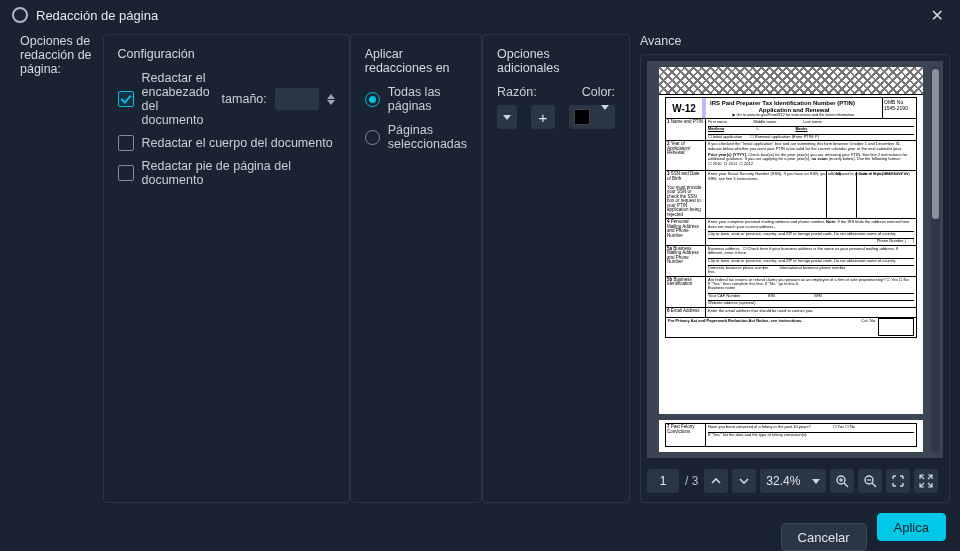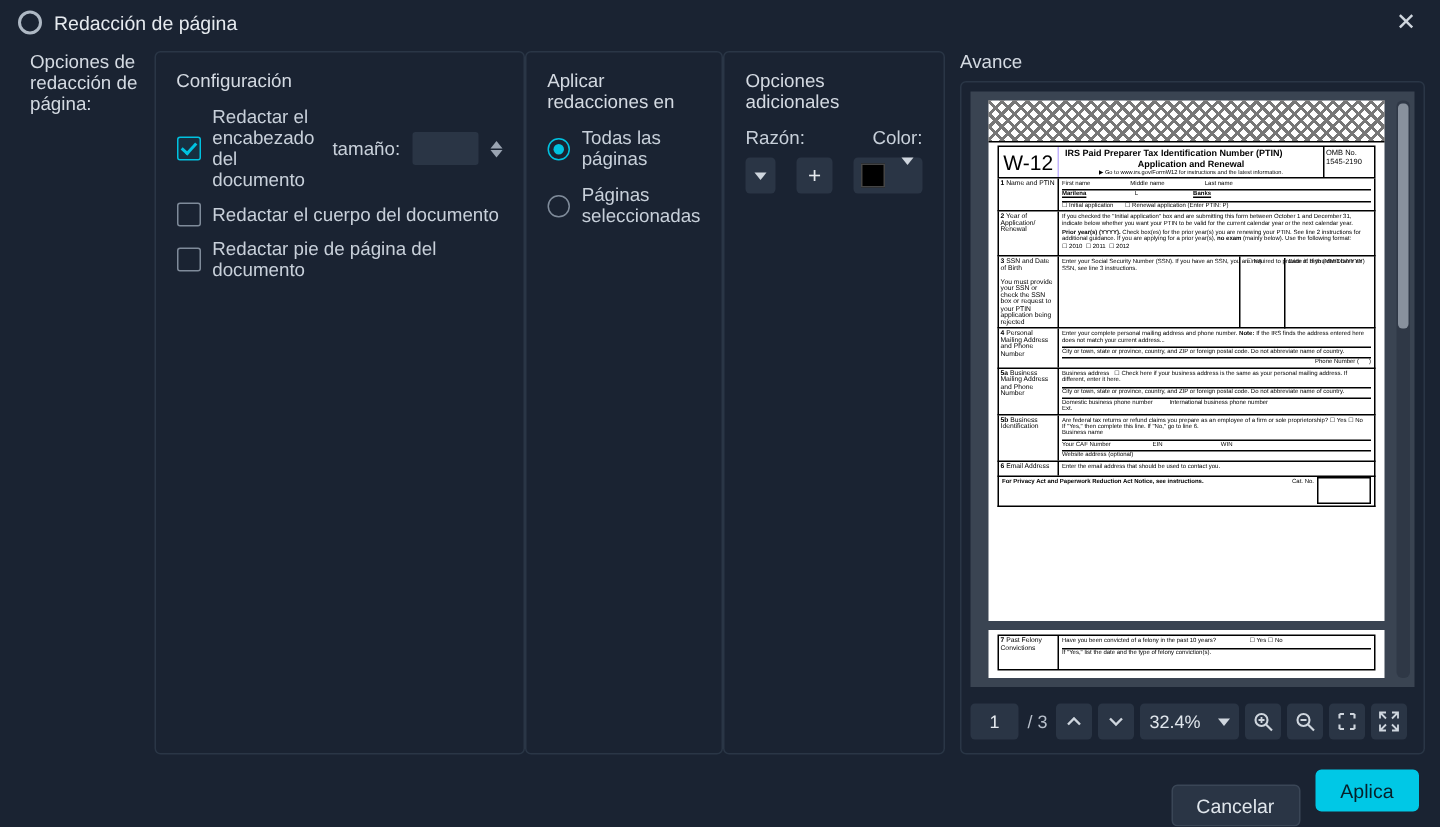--- a/index.html
+++ b/index.html
@@ -109,21 +109,21 @@
   .doc-page.main { height:350px; }
   .doc-page.peek { height:32px; }
   .hatch {
     position:absolute; left:0; right:0; top:0; height:28px;
     background: repeating-linear-gradient(45deg,#777 0 2px, transparent 2px 6px),
                 repeating-linear-gradient(-45deg,#777 0 2px, transparent 2px 6px);
     border-bottom:1px solid #000;
   }
   .form-body { position:absolute; left:6px; right:6px; top:30px; bottom:6px; }
   .form-head { display:flex; height:22px; border:1px solid #000;}
-  .w12 { width:40px; border-right:1px solid #c4b5fd; display:flex; align-items:center; justify-content:center; font-weight:normal; font-size:14px; color:#000;}
+  .w12 { width:40px; border-right:4px solid #c4b5fd; display:flex; align-items:center; justify-content:center; font-weight:bold; font-size:10px; color:#000;}
   .head-text { flex:1; padding:2px 4px; font-size:5.5px; line-height:1.1; color:#000;}
   .head-text .t1 { font-weight:bold; font-size:6px;}
   .head-right { width:34px; border-left:1px solid #000; font-size:5px; color:#000; padding:1px; }
   .row-block { border:1px solid #000; border-top:none; display:flex; min-height:14px;}
   .side-lbl { width:40px; border-right:1px solid #000; font-size:4.5px; color:#000; padding:1px; line-height:1;}
   .row-content { flex:1; font-size:4px; color:#000; padding:1px 2px; position:relative; line-height:1.1;}
   .tiny { font-size:3.8px; }
   .thin-line { border-top:1px solid #000; margin-top:2px;}
   .inner-cell { position:absolute; border-left:1px solid #000; top:0; bottom:0; }
   .preview-toolbar {

